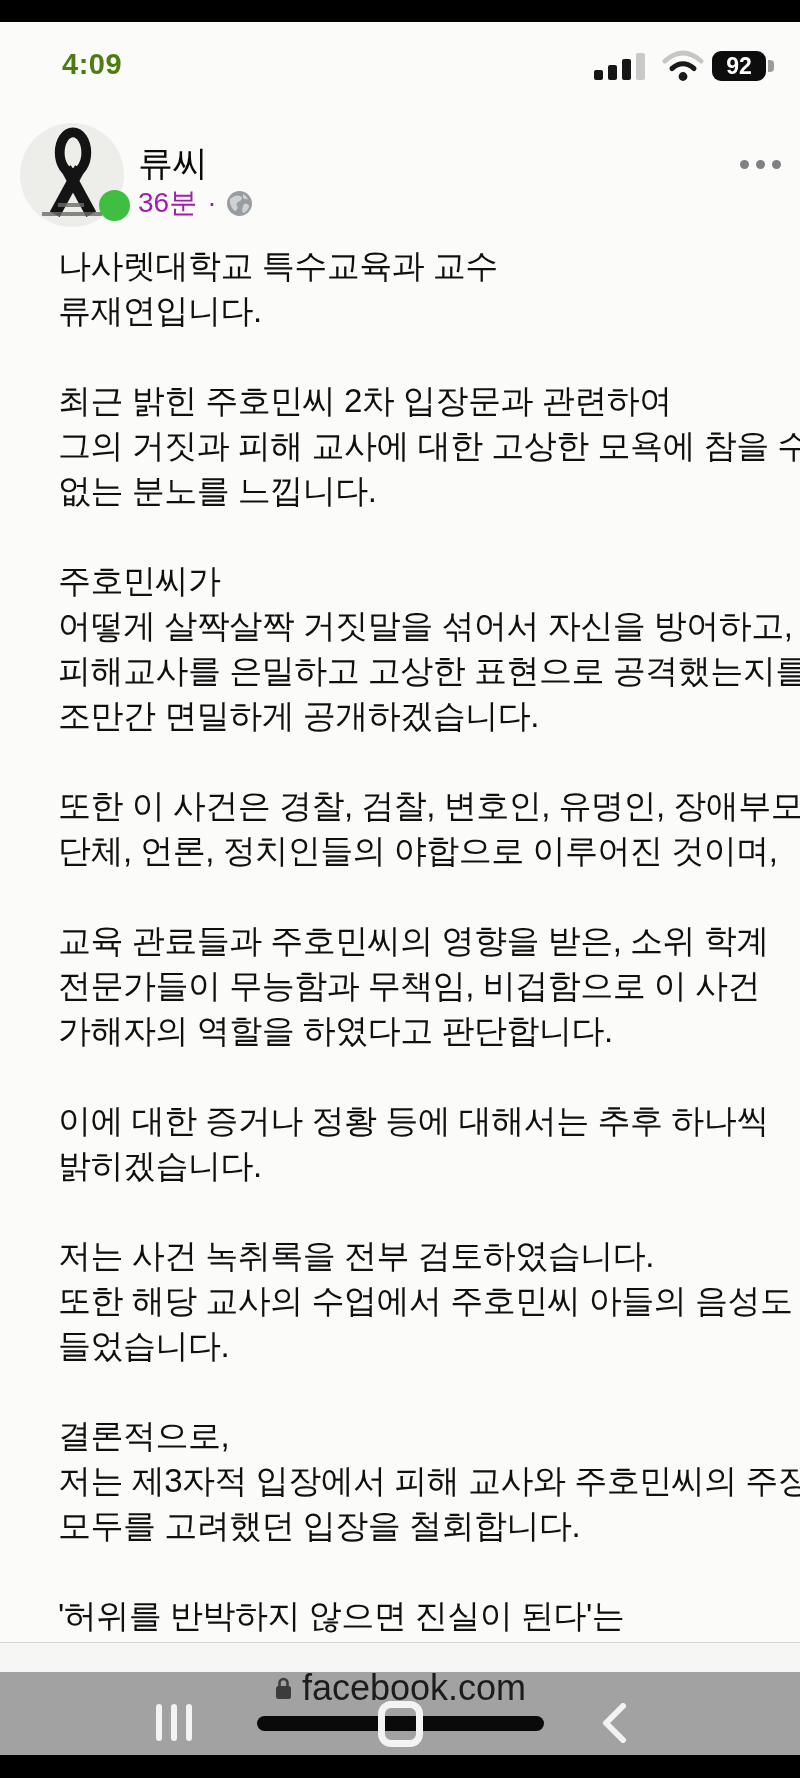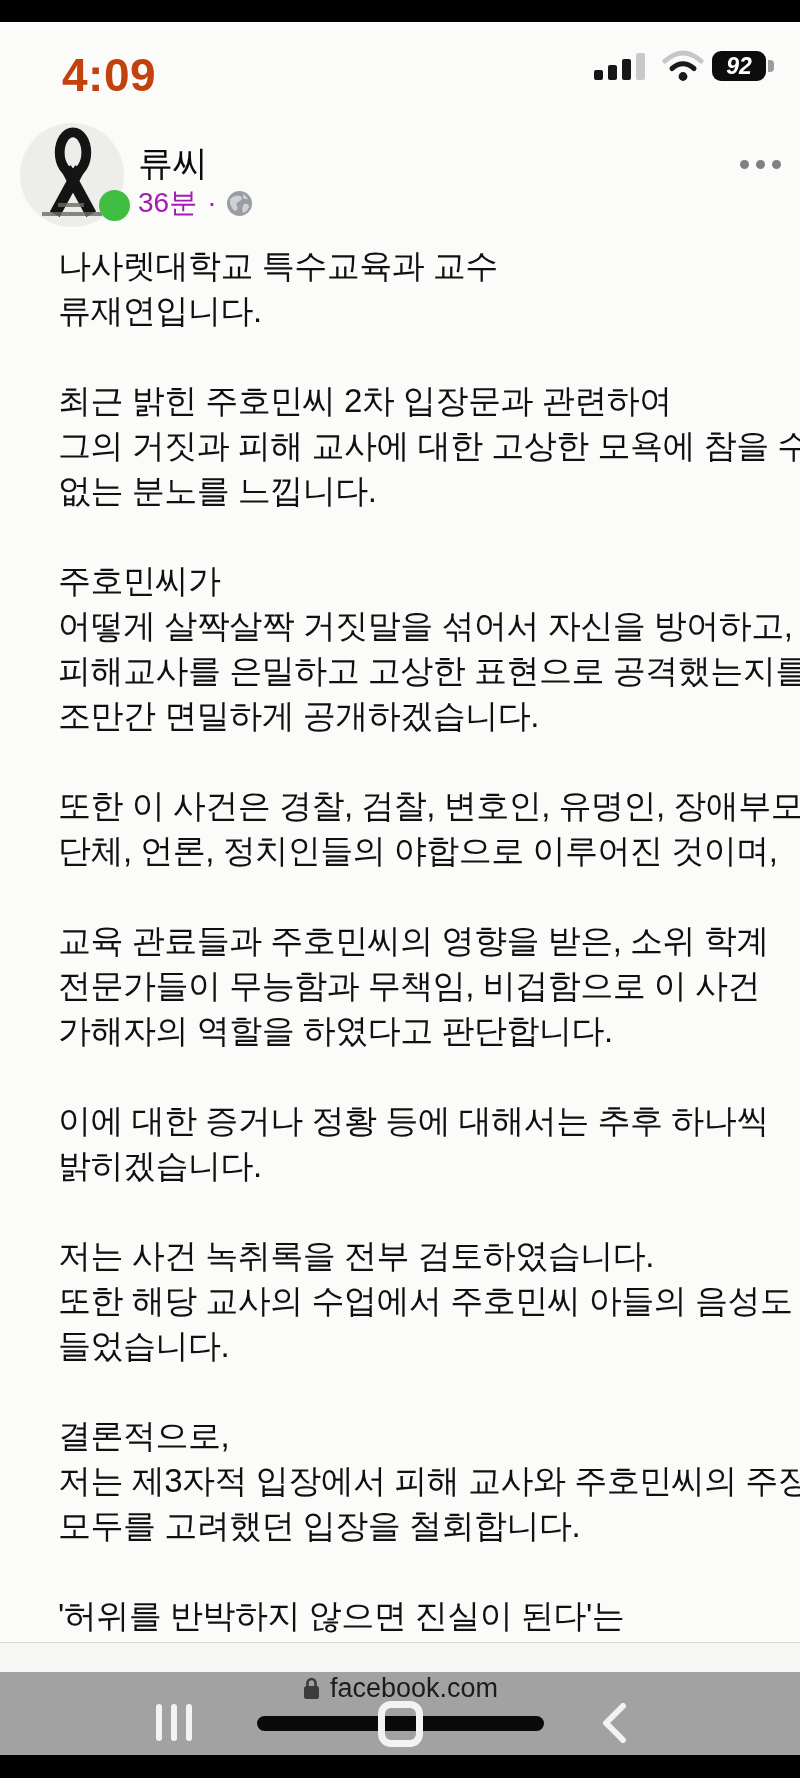--- a/index.html
+++ b/index.html
@@ -8,34 +8,34 @@
     background:#fbfbfa;overflow:hidden;
     font-family:"Liberation Sans","DejaVu Sans",sans-serif;
   }
   .letterbox{position:absolute;left:0;width:800px;background:#000;}
   #letterbox-top{top:0;height:22px;}
   #letterbox-bottom{top:1755px;height:23px;}
 
   
   .time{
     position:absolute;left:62px;top:48px;
-    font-size:46px;font-weight:600;color:#c2410c;letter-spacing:.5px;
+    font-size:29px;font-weight:600;color:#4d7c0f;letter-spacing:.5px;
   }
   .signal{position:absolute;left:594px;top:52px;width:58px;height:28px;}
   .signal .bar{position:absolute;bottom:0;width:9px;border-radius:2px;background:#161616;}
   .signal .b1{left:0;height:10px;}
   .signal .b2{left:14px;height:15px;}
   .signal .b3{left:28px;height:21px;}
   .signal .b4{left:42px;height:27px;background:#c9c9c9;}
   .wifi{position:absolute;left:662px;top:50px;}
   .battery{
     position:absolute;left:712px;top:51px;width:54px;height:30px;
     background:#0d0d0d;border-radius:9px;
     display:flex;align-items:center;justify-content:center;
-    color:#fff;font-size:23px;font-weight:700;font-style:italic;
+    color:#fff;font-size:23px;font-weight:700;
   }
   .battery-nub{
     position:absolute;left:768px;top:60px;width:6px;height:12px;
     background:#9c9c9c;border-radius:0 4px 4px 0;
   }
 
   
   .avatar{
     position:absolute;left:20px;top:123px;width:104px;height:104px;
     border-radius:50%;background:#ececе8;background:#ececе8;
@@ -72,21 +72,21 @@
     white-space:pre-line;letter-spacing:-0.5px;margin-left:34px;
   }
 
   
   .hairline{position:absolute;left:0;top:1642px;width:800px;height:1px;background:#d6d6d6;}
   .chrome-strip{position:absolute;left:0;top:1643px;width:800px;height:29px;background:#f6f6f5;}
   .navbar{position:absolute;left:0;top:1672px;width:800px;height:83px;background:#a2a2a2;}
   .urlrow{
     position:absolute;left:0;top:1674px;width:800px;height:28px;
     display:flex;align-items:center;justify-content:center;gap:9px;
-    font-size:27px;color:#1c1c1c;
+    font-size:36px;color:#1c1c1c;
   }
   .recents{position:absolute;left:156px;top:1704px;width:36px;height:37px;display:flex;gap:9px;}
   .recents i{width:6px;height:37px;background:#f3f3f3;border-radius:3px;}
   .home-indicator{
     position:absolute;left:257px;top:1716px;width:287px;height:15px;
     background:#0a0a0a;border-radius:8px;
   }
   .home-ring{
     position:absolute;left:378px;top:1701px;width:31px;height:32px;
     border:7px solid #f3f3f3;border-radius:13px;

